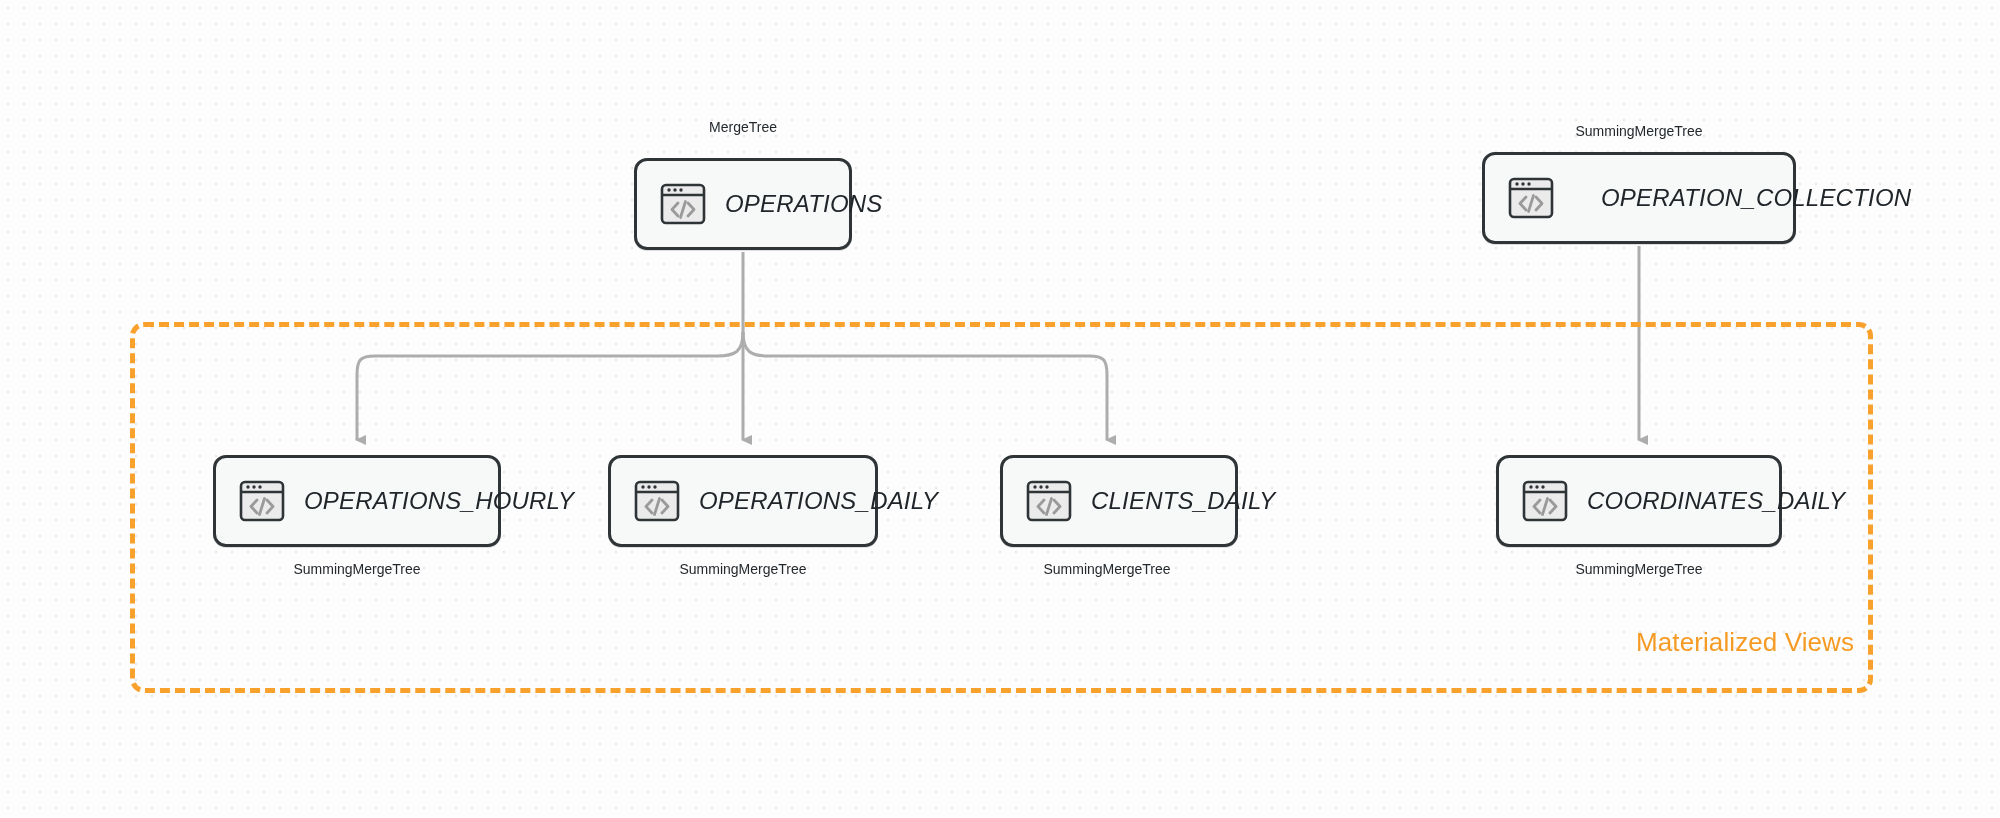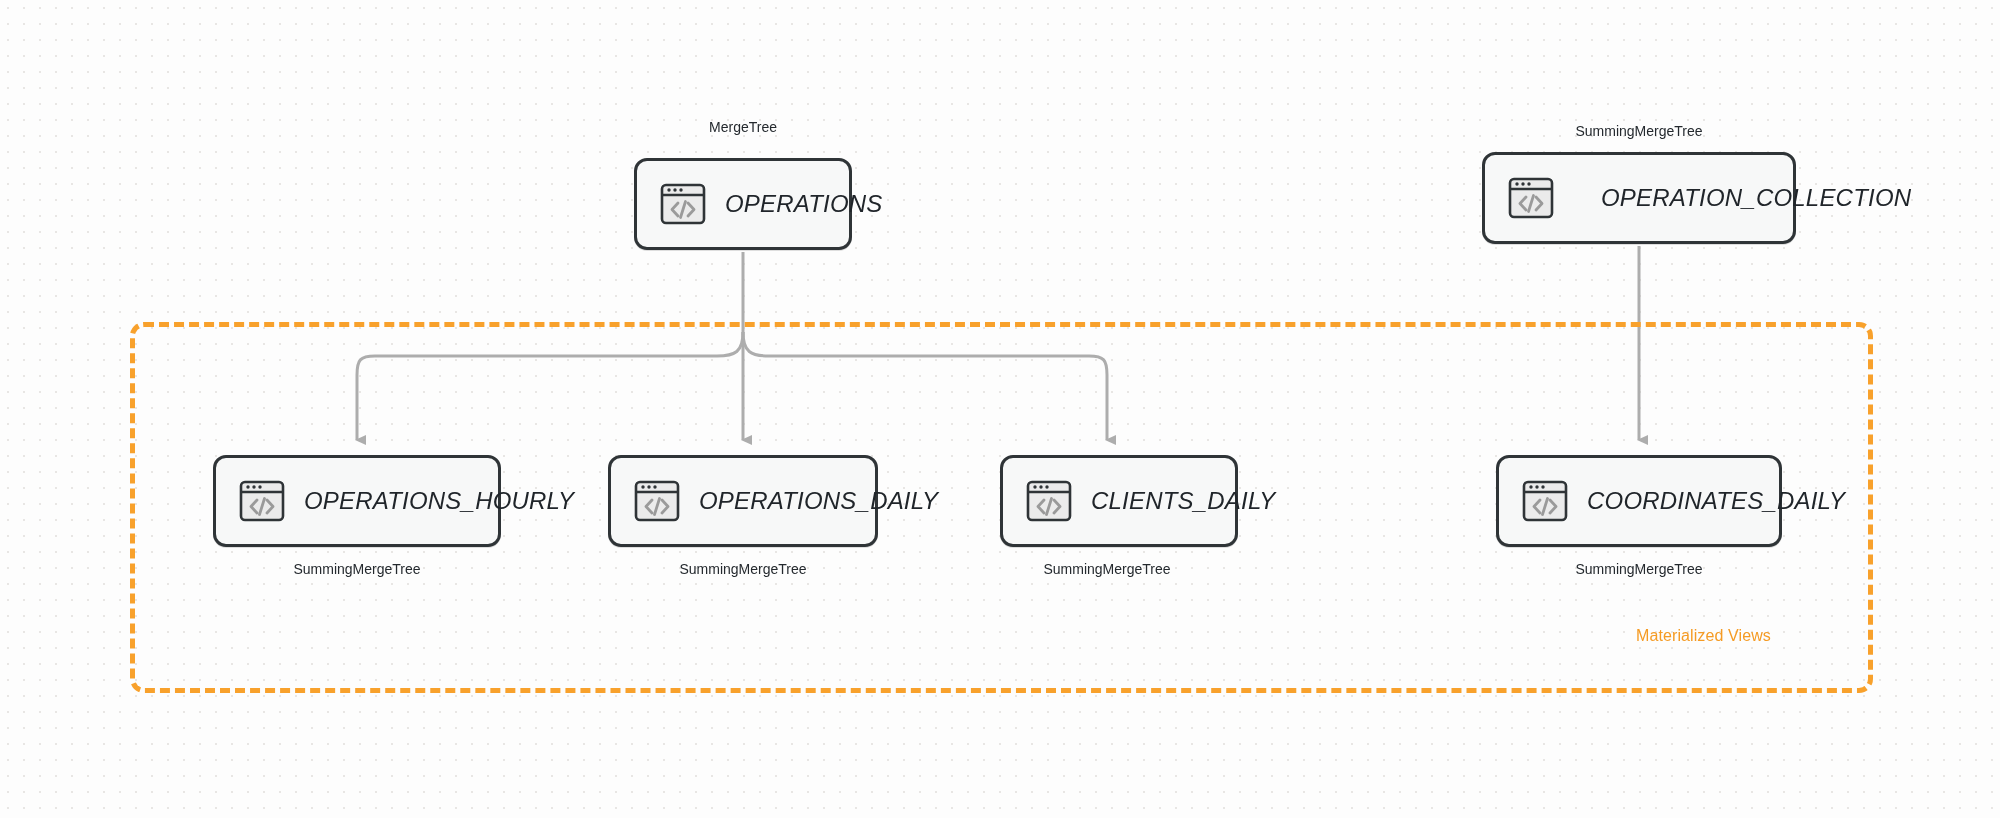--- a/index.html
+++ b/index.html
@@ -32,21 +32,21 @@
   
   .group-box {
     position: absolute;
     border: 5px dashed #f8a12c;
     border-radius: 14px;
     box-sizing: border-box;
   }
   .group-label {
     position: absolute;
     color: #f59b24;
-    font-size: 16px;
+    font-size: 26px;
     letter-spacing: .1px;
     white-space: nowrap;
   }
 
   
   .node {
     position: absolute;
     box-sizing: border-box;
     background: #f7f8f8;
     border: 3.5px solid #2f3437;

